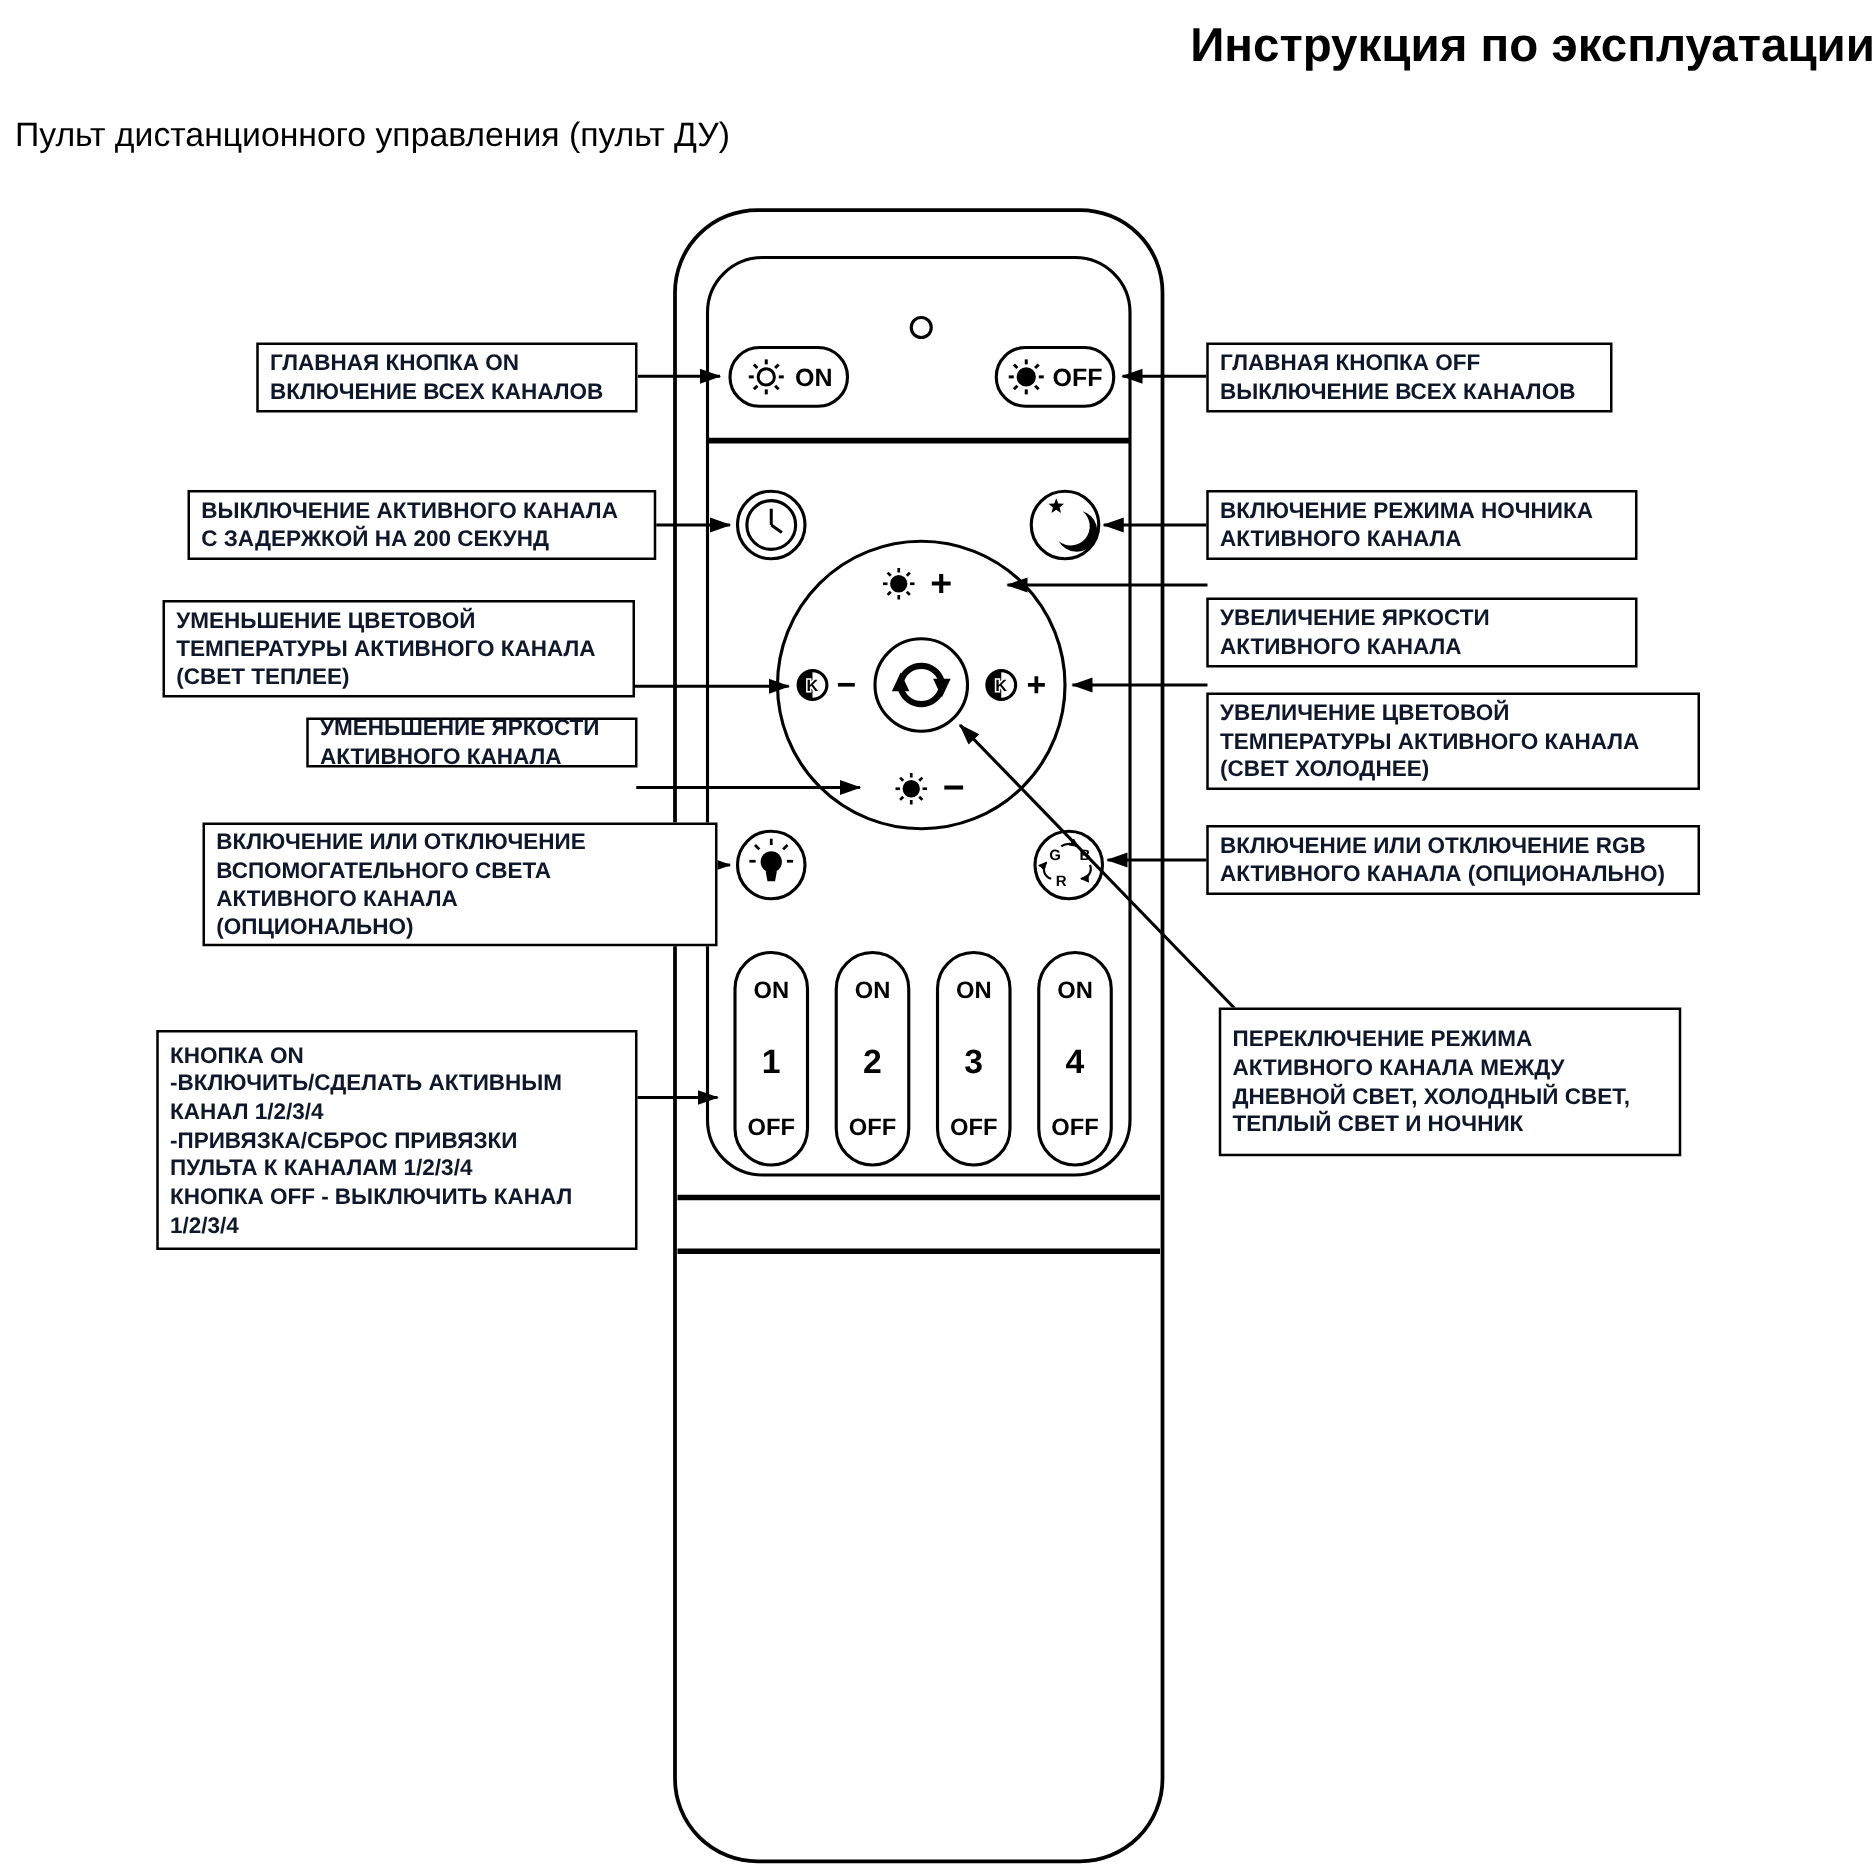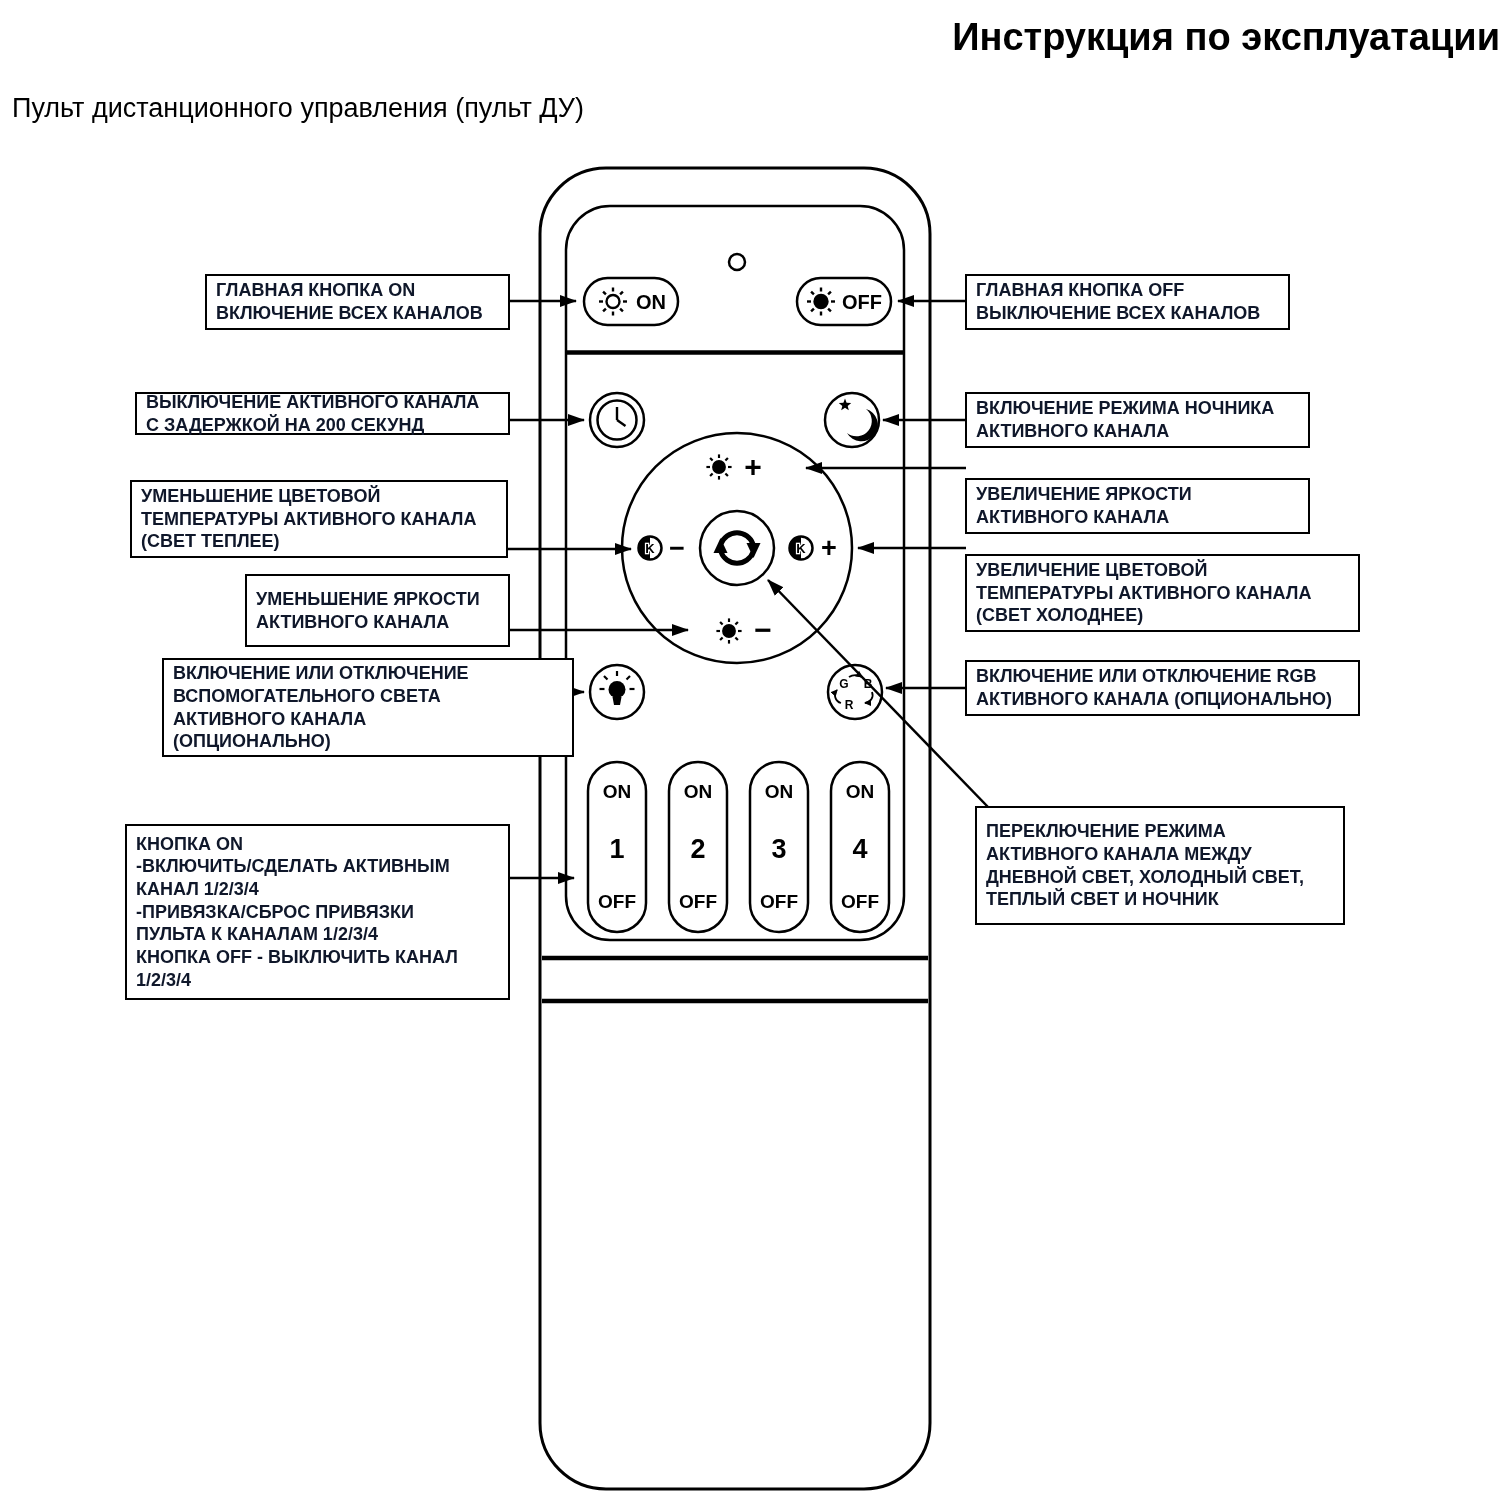--- a/index.html
+++ b/index.html
@@ -194,26 +194,26 @@
     <path class="arrow" d="M 966 301 L 898 301" marker-end="url(#arr)"></path>
     <path class="arrow" d="M 966 420 L 883 420" marker-end="url(#arr)"></path>
     <path class="arrow" d="M 966 468 L 806 468" marker-end="url(#arr)"></path>
     <path class="arrow" d="M 966 548 L 858 548" marker-end="url(#arr)"></path>
     <path class="arrow" d="M 966 688 L 886 688" marker-end="url(#arr)"></path>
     <path class="arrow" d="M 988 807 L 768 580" marker-end="url(#arr)"></path>
   </svg>
 
   <div class="callout" style="left:205px;top:274px;width:305px;height:56px">ГЛАВНАЯ КНОПКА ON
 ВКЛЮЧЕНИЕ ВСЕХ КАНАЛОВ</div>
-  <div class="callout" style="left:135px;top:392px;width:375px;height:43px">ВЫКЛЮЧЕНИЕ АКТИВНОГО КАНАЛА
+  <div class="callout" style="left:150px;top:392px;width:375px;height:56px">ВЫКЛЮЧЕНИЕ АКТИВНОГО КАНАЛА
 С ЗАДЕРЖКОЙ НА 200 СЕКУНД</div>
   <div class="callout" style="left:130px;top:480px;width:378px;height:78px">УМЕНЬШЕНИЕ ЦВЕТОВОЙ
 ТЕМПЕРАТУРЫ АКТИВНОГО КАНАЛА
 (СВЕТ ТЕПЛЕЕ)</div>
-  <div class="callout" style="left:245px;top:574px;width:265px;height:73px">УМЕНЬШЕНИЕ ЯРКОСТИ
+  <div class="callout" style="left:245px;top:574px;width:265px;height:40px">УМЕНЬШЕНИЕ ЯРКОСТИ
 АКТИВНОГО КАНАЛА</div>
   <div class="callout" style="left:162px;top:658px;width:412px;height:99px">ВКЛЮЧЕНИЕ ИЛИ ОТКЛЮЧЕНИЕ
 ВСПОМОГАТЕЛЬНОГО СВЕТА
 АКТИВНОГО КАНАЛА
 (ОПЦИОНАЛЬНО)</div>
   <div class="callout" style="left:125px;top:824px;width:385px;height:176px">КНОПКА ON
 -ВКЛЮЧИТЬ/СДЕЛАТЬ АКТИВНЫМ
 КАНАЛ 1/2/3/4
 -ПРИВЯЗКА/СБРОС ПРИВЯЗКИ
 ПУЛЬТА К КАНАЛАМ 1/2/3/4

